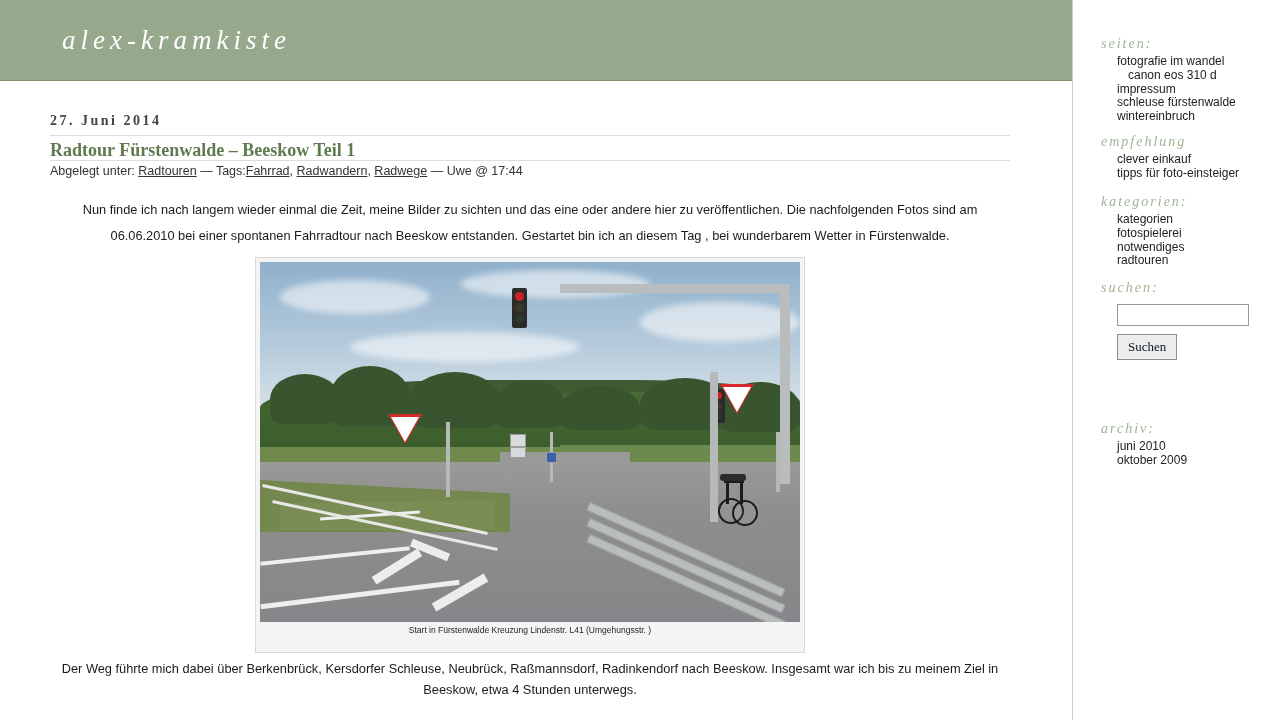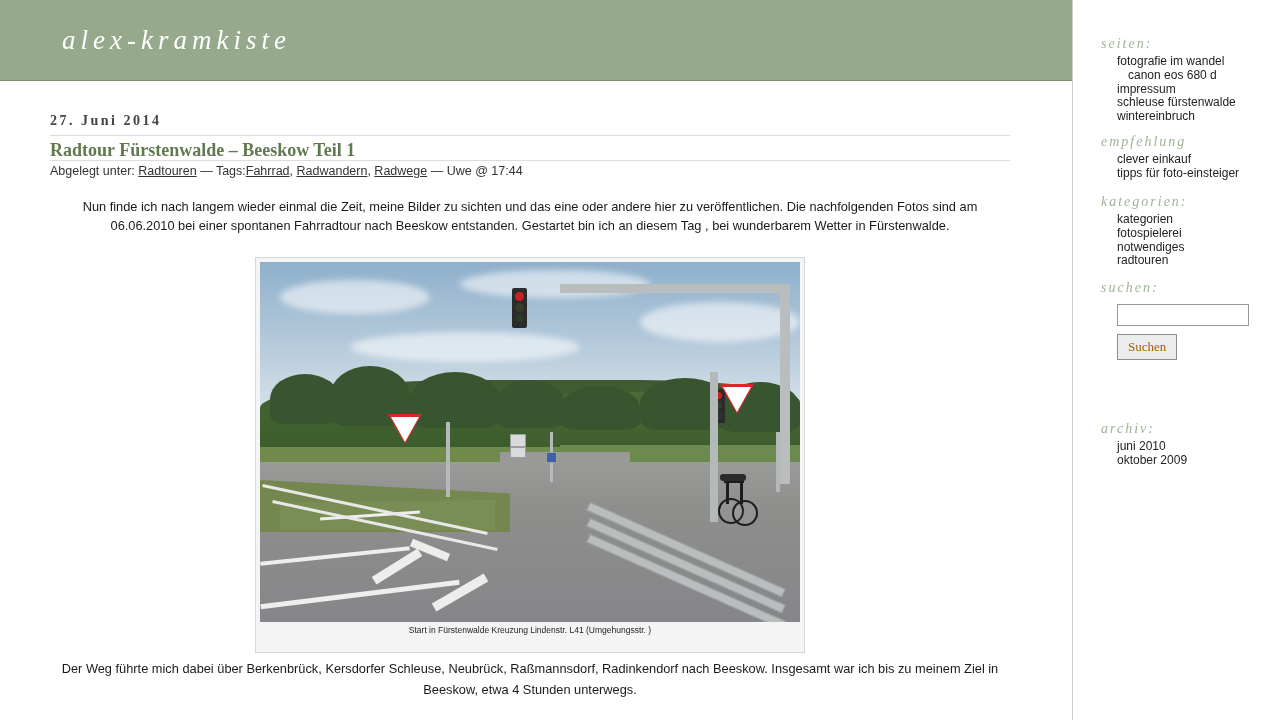--- a/index.html
+++ b/index.html
@@ -91,21 +91,21 @@
     color: #333333;
     text-decoration: underline;
   }
   .post-body {
     position: absolute;
     left: 50px;
     top: 117px;
     width: 960px;
     text-align: center;
     font-size: 12.8px;
-    line-height: 19px;
+    line-height: 26px;
     color: #1a1a1a;
   }
   .figure {
     position: absolute;
     left: 255px;
     top: 177px;
     width: 550px;
     background: #f4f4f4;
     border: 1px solid #d8d8d8;
     padding: 4px 4px 12px 4px;
@@ -285,21 +285,21 @@
     padding: 0 4px;
     box-sizing: border-box;
   }
   .search-button {
     margin-top: 8px;
     padding: 4px 10px;
     font-size: 13px;
     font-family: "Liberation Serif", serif;
     background: #ececec;
     border: 1px solid #8d8d8d;
-    color: #a16207;
+    color: #0f172a;
     cursor: pointer;
   }
   .scrollbar {
     position: absolute;
     right: 0;
     top: 0;
     width: 0px;
     height: 720px;
   }
 </style>
@@ -416,21 +416,21 @@
       <div class="post-body-2">Der Weg führte mich dabei über Berkenbrück, Kersdorfer Schleuse, Neubrück, Raßmannsdorf, Radinkendorf nach Beeskow. Insgesamt war ich bis zu meinem Ziel in Beeskow, etwa  4 Stunden unterwegs.</div>
     </div>
   </div>
 
   <div class="sidebar">
 
     <div class="sb-block" style="top:36px;">
       <div class="sb-heading">seiten:</div>
       <ul class="sb-list">
         <li><a href="#">fotografie im wandel</a></li>
-        <li class="sub"><a href="#">canon eos 680 d</a></li>
+        <li class="sub"><a href="#">canon eos 310 d</a></li>
         <li><a href="#">impressum</a></li>
         <li><a href="#">schleuse fürstenwalde</a></li>
         <li><a href="#">wintereinbruch</a></li>
       </ul>
     </div>
 
     <div class="sb-block" style="top:134px;">
       <div class="sb-heading">empfehlung</div>
       <ul class="sb-list">
         <li><a href="#">clever einkauf</a></li>

